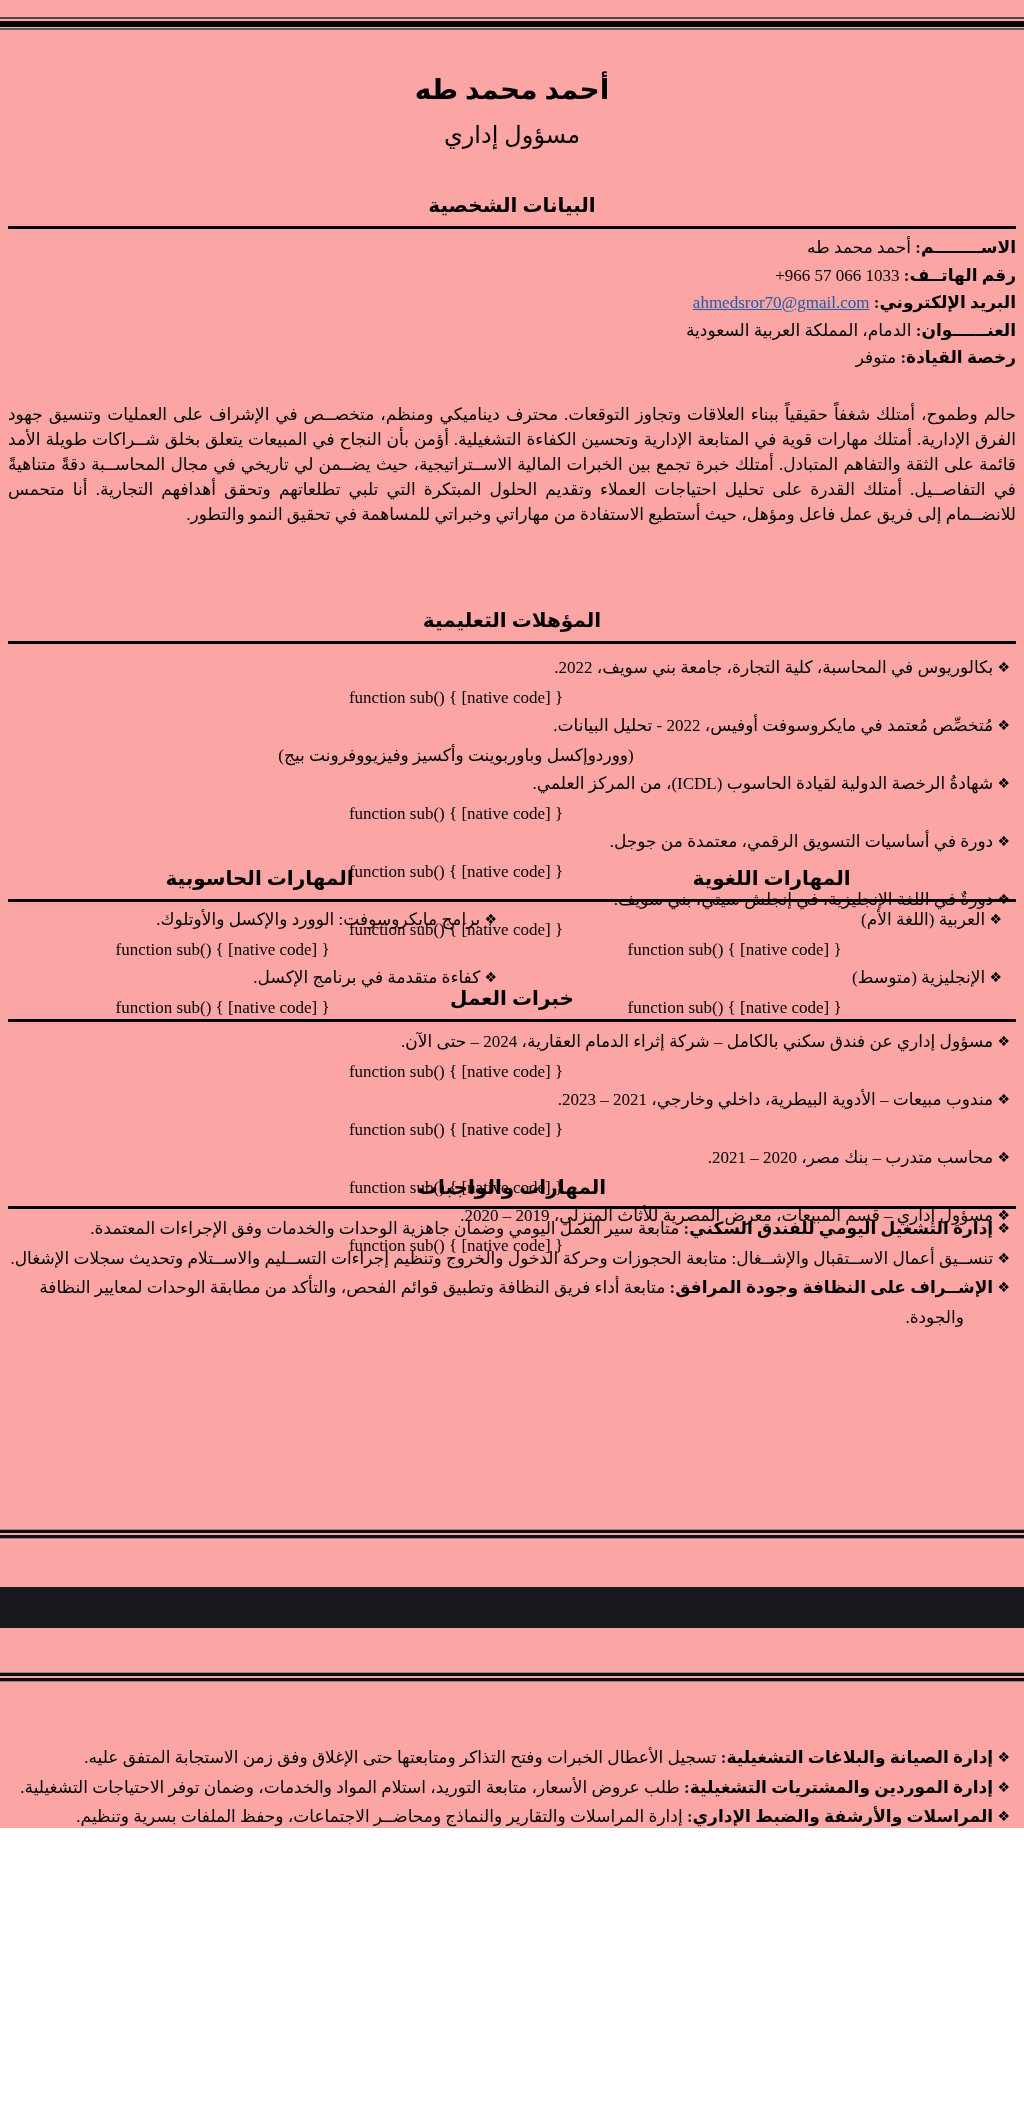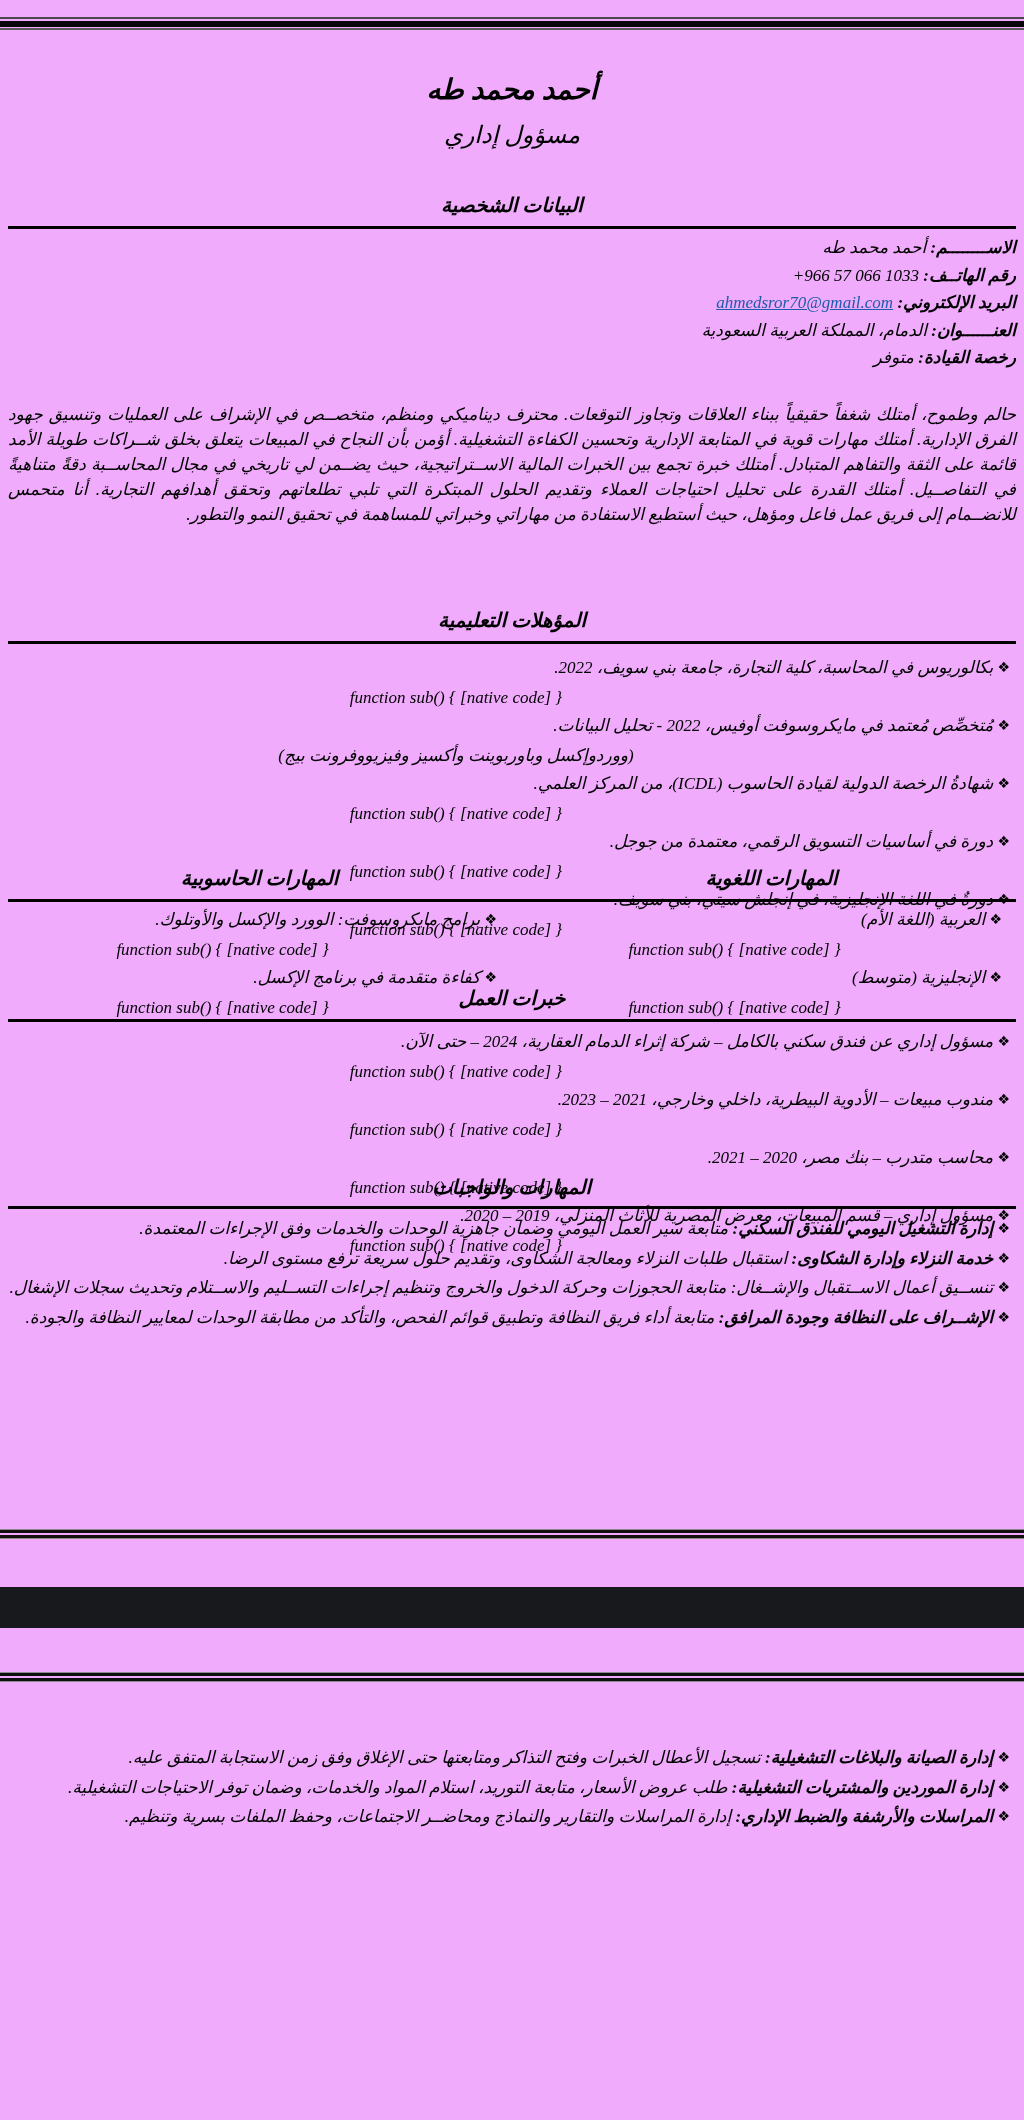--- a/index.html
+++ b/index.html
@@ -4,21 +4,21 @@
 <style>
   html,body { margin:0; padding:0; }
   body {
     width:1024px; height:2120px;
     background:#ffffff;
     font-family:"Liberation Serif","DejaVu Sans",serif;
     color:#000;
     direction:rtl;
     overflow:hidden;
   }
-  .page { position:relative; width:1024px; height:2120px; background:#f0abfc; overflow:hidden;font-style:italic; }
+  .page { position:relative; width:1024px; height:1828px; background:#fca5a5; overflow:hidden; }
   .abs { position:absolute; left:8px; right:8px; }
   .fullw { position:absolute; left:0; right:0; }
 
   
   .cb-line { width:100%; }
   .hdr-center { text-align:center; }
   .name { font-size:28px; font-weight:bold; line-height:40px; }
   .subtitle { font-size:24px; line-height:34px; }
 
   h2.sec-h { font-size:20px; font-weight:bold; margin:0; line-height:28px; text-align:center; }
@@ -121,21 +121,20 @@
         <div class="li"><span class="bullet">❖</span> <span>محاسب متدرب – بنك مصر، 2020 – 2021.</span><div class="edu-sub">function sub() { [native code] }</div></div>
         <div class="li"><span class="bullet">❖</span> <span>مسؤول إداري – قسم المبيعات، معرض المصرية للأثاث المنزلي، 2019 – 2020.</span><div class="edu-sub">function sub() { [native code] }</div></div>
       </div>
   </section>
 
   <section class="abs" style="top:1173px">
     <h2 class="sec-h">المهارات والواجبات</h2>
     <div class="rule" style="margin-top:5px"></div>
     <div class="list" style="margin-top:6px">
         <div class="li"><span class="bullet">❖</span> <span class="bold">إدارة التشغيل اليومي للفندق السكني:</span><span> متابعة سير العمل اليومي وضمان جاهزية الوحدات والخدمات وفق الإجراءات المعتمدة.</span></div>
-        <div class="li"><span class="bullet">❖</span> <span class="bold">خدمة النزلاء وإدارة الشكاوى:</span><span> استقبال طلبات النزلاء ومعالجة الشكاوى، وتقديم حلول سريعة ترفع مستوى الرضا.</span></div>
         <div class="li"><span class="bullet">❖</span> <span>تنســيق أعمال الاســتقبال والإشــغال:</span><span> متابعة الحجوزات وحركة الدخول والخروج وتنظيم إجراءات التســليم والاســتلام وتحديث سجلات الإشغال.</span></div>
         <div class="li"><span class="bullet">❖</span> <span class="bold">الإشــراف على النظافة وجودة المرافق:</span><span> متابعة أداء فريق النظافة وتطبيق قوائم الفحص، والتأكد من مطابقة الوحدات لمعايير النظافة والجودة.</span></div>
       </div>
   </section>
 
   <div class="fullw" style="top:1529px">
     <div class="cb-line" style="height:1px;background:#8a8a8a"></div>
     <div class="cb-line" style="height:3px;background:#101010"></div>
     <div class="cb-line" style="height:2px"></div>
     <div class="cb-line" style="height:3px;background:#101010"></div>

